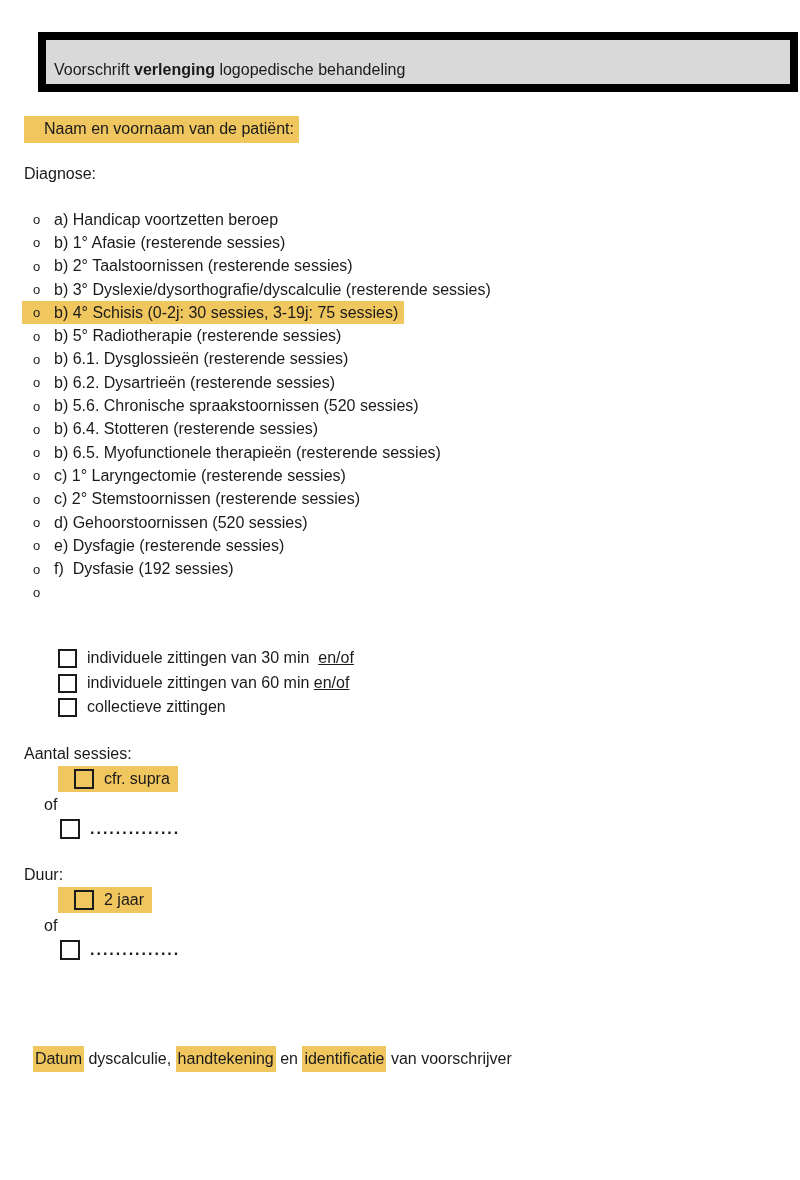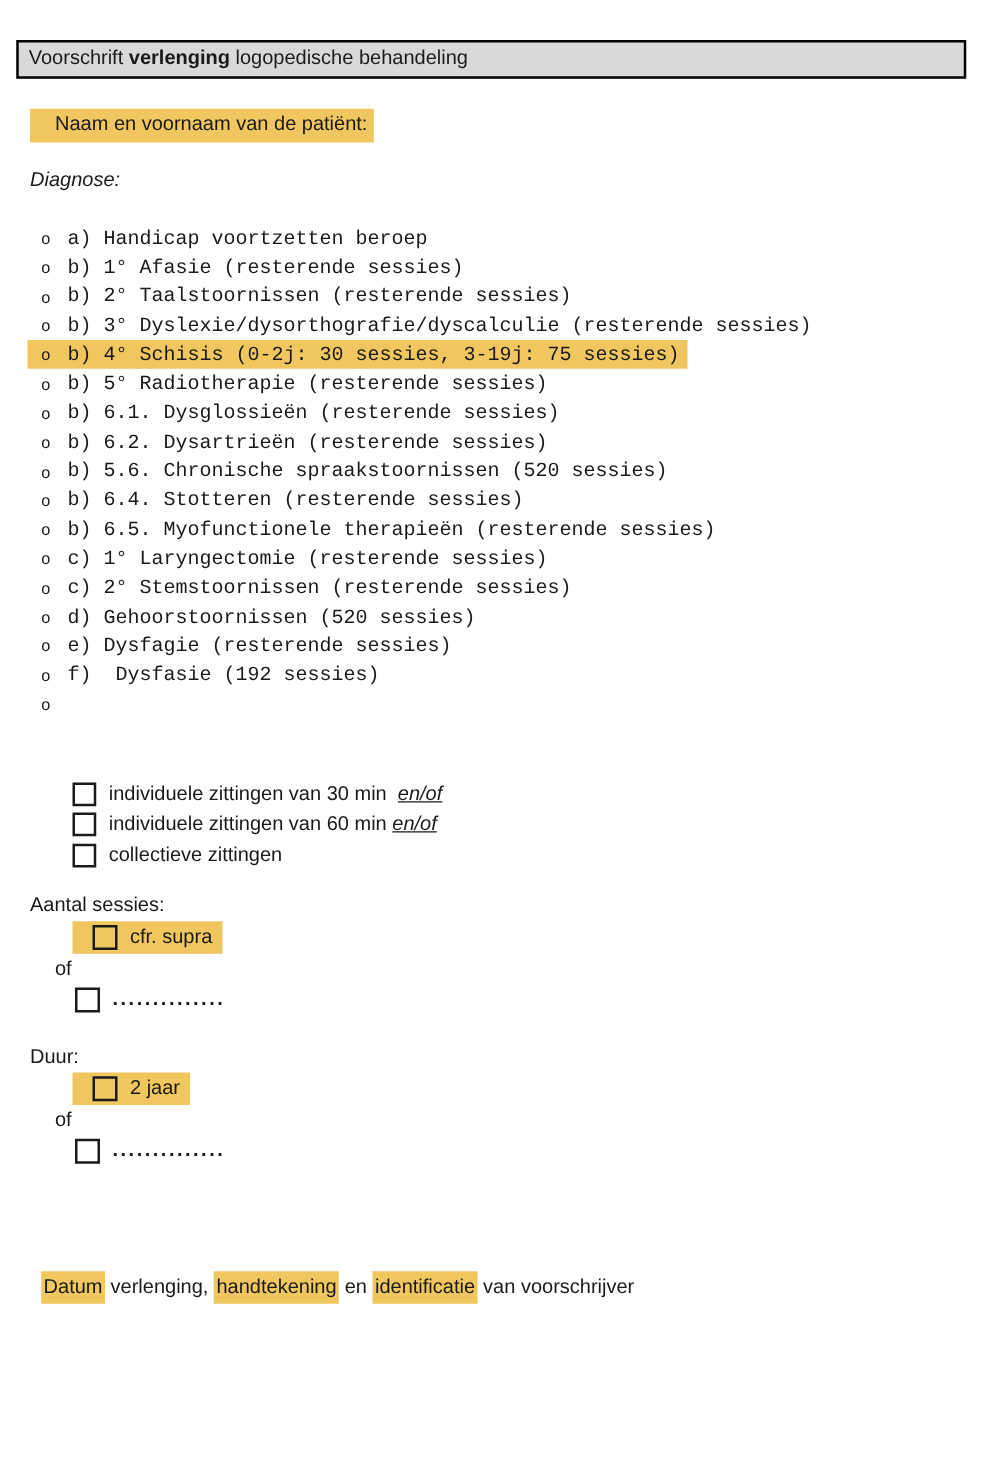--- a/index.html
+++ b/index.html
@@ -4,44 +4,44 @@
 <style>
   :root { --hl:#F0C65F; --ink:#1a1a1a; }
   * { box-sizing: border-box; }
   html,body { margin:0; padding:0; }
   body {
     width:800px; height:1180px; background:#ffffff;
     font-family:"Liberation Sans","DejaVu Sans",sans-serif;
     font-size:16px; color:var(--ink); overflow:hidden;
   }
   .titlebox {
-    margin:32px 0 0 13px; width:760px;
-    background:#D9D9D9; border:2px solid #000000;
-    padding:4px 8px 5px 8px;
+    margin:32px 0 0 38px; width:760px;
+    background:#D9D9D9; border:8px solid #000000;
+    padding:21px 8px 5px 8px;
   }
   .titlebox .b { font-weight:700; }
   .naam-hl {
     display:inline-block; margin:24px 0 0 24px;
     background:var(--hl); padding:4px 5px 5px 20px;
   }
-  .diagnose-label { margin:22px 0 0 24px;font-style:italic; }
+  .diagnose-label { margin:22px 0 0 24px; }
   .diag-list { margin:25px 0 0 22px; }
   .diag-row { display:flex; align-items:center; height:23.3px; width:fit-content; padding-right:6px; }
   .diag-row.hl { background:var(--hl); }
   .bullet { width:32px; padding-left:11px; font-size:13px; line-height:1; flex:none; }
-  .diag-text { white-space:pre;font-family:Liberation Mono, monospace; }
+  .diag-text { white-space:pre; }
   .checkbox {
     width:20px; height:20px; border:2px solid #1b1b1b;
     background:#ffffff; flex:none; margin-right:10px;
   }
   .chk-section { margin:45px 0 0 58px; }
-  .chk-row { display:flex; align-items:flex-end; height:24.5px; }
+  .chk-row { display:flex; align-items:flex-start; height:24.5px; }
   .chk-row .checkbox { width:19px; height:19px; }
   .chk-label { white-space:pre; }
-  .enof { font-style:italic; text-decoration:underline; white-space:pre; }
+  .enof { text-decoration:underline; white-space:pre; }
   .section-label { margin:22px 0 0 24px; }
   .section-label.duur { margin-top:27px; }
   .sub-hl {
     display:flex; align-items:center; width:fit-content;
     background:var(--hl); padding:3px 8px 3px 16px; margin:3px 0 0 58px;
   }
   .sub-hl .checkbox { background:transparent; }
   .of { margin:4px 0 0 44px; }
   .dots-row { display:flex; align-items:center; margin:5px 0 0 60px; }
   .dots { letter-spacing:2px; font-weight:700; }
@@ -165,14 +165,14 @@
   <span class="checkbox"></span>
   <span>2 jaar</span>
 </div>
 <div class="of">of</div>
 <div class="dots-row">
   <span class="checkbox"></span>
   <span class="dots">..............</span>
 </div>
 
 <div class="footer">
-  <span class="seg hl">Datum</span><span class="seg"> verlenging, </span><span class="seg hl">handtekening</span><span class="seg"> en </span><span class="seg hl">identificatie</span><span class="seg"> van voorschrijver</span>
+  <span class="seg hl">Datum</span><span class="seg"> dyscalculie, </span><span class="seg hl">handtekening</span><span class="seg"> en </span><span class="seg hl">identificatie</span><span class="seg"> van voorschrijver</span>
 </div>
 
 </body></html>

